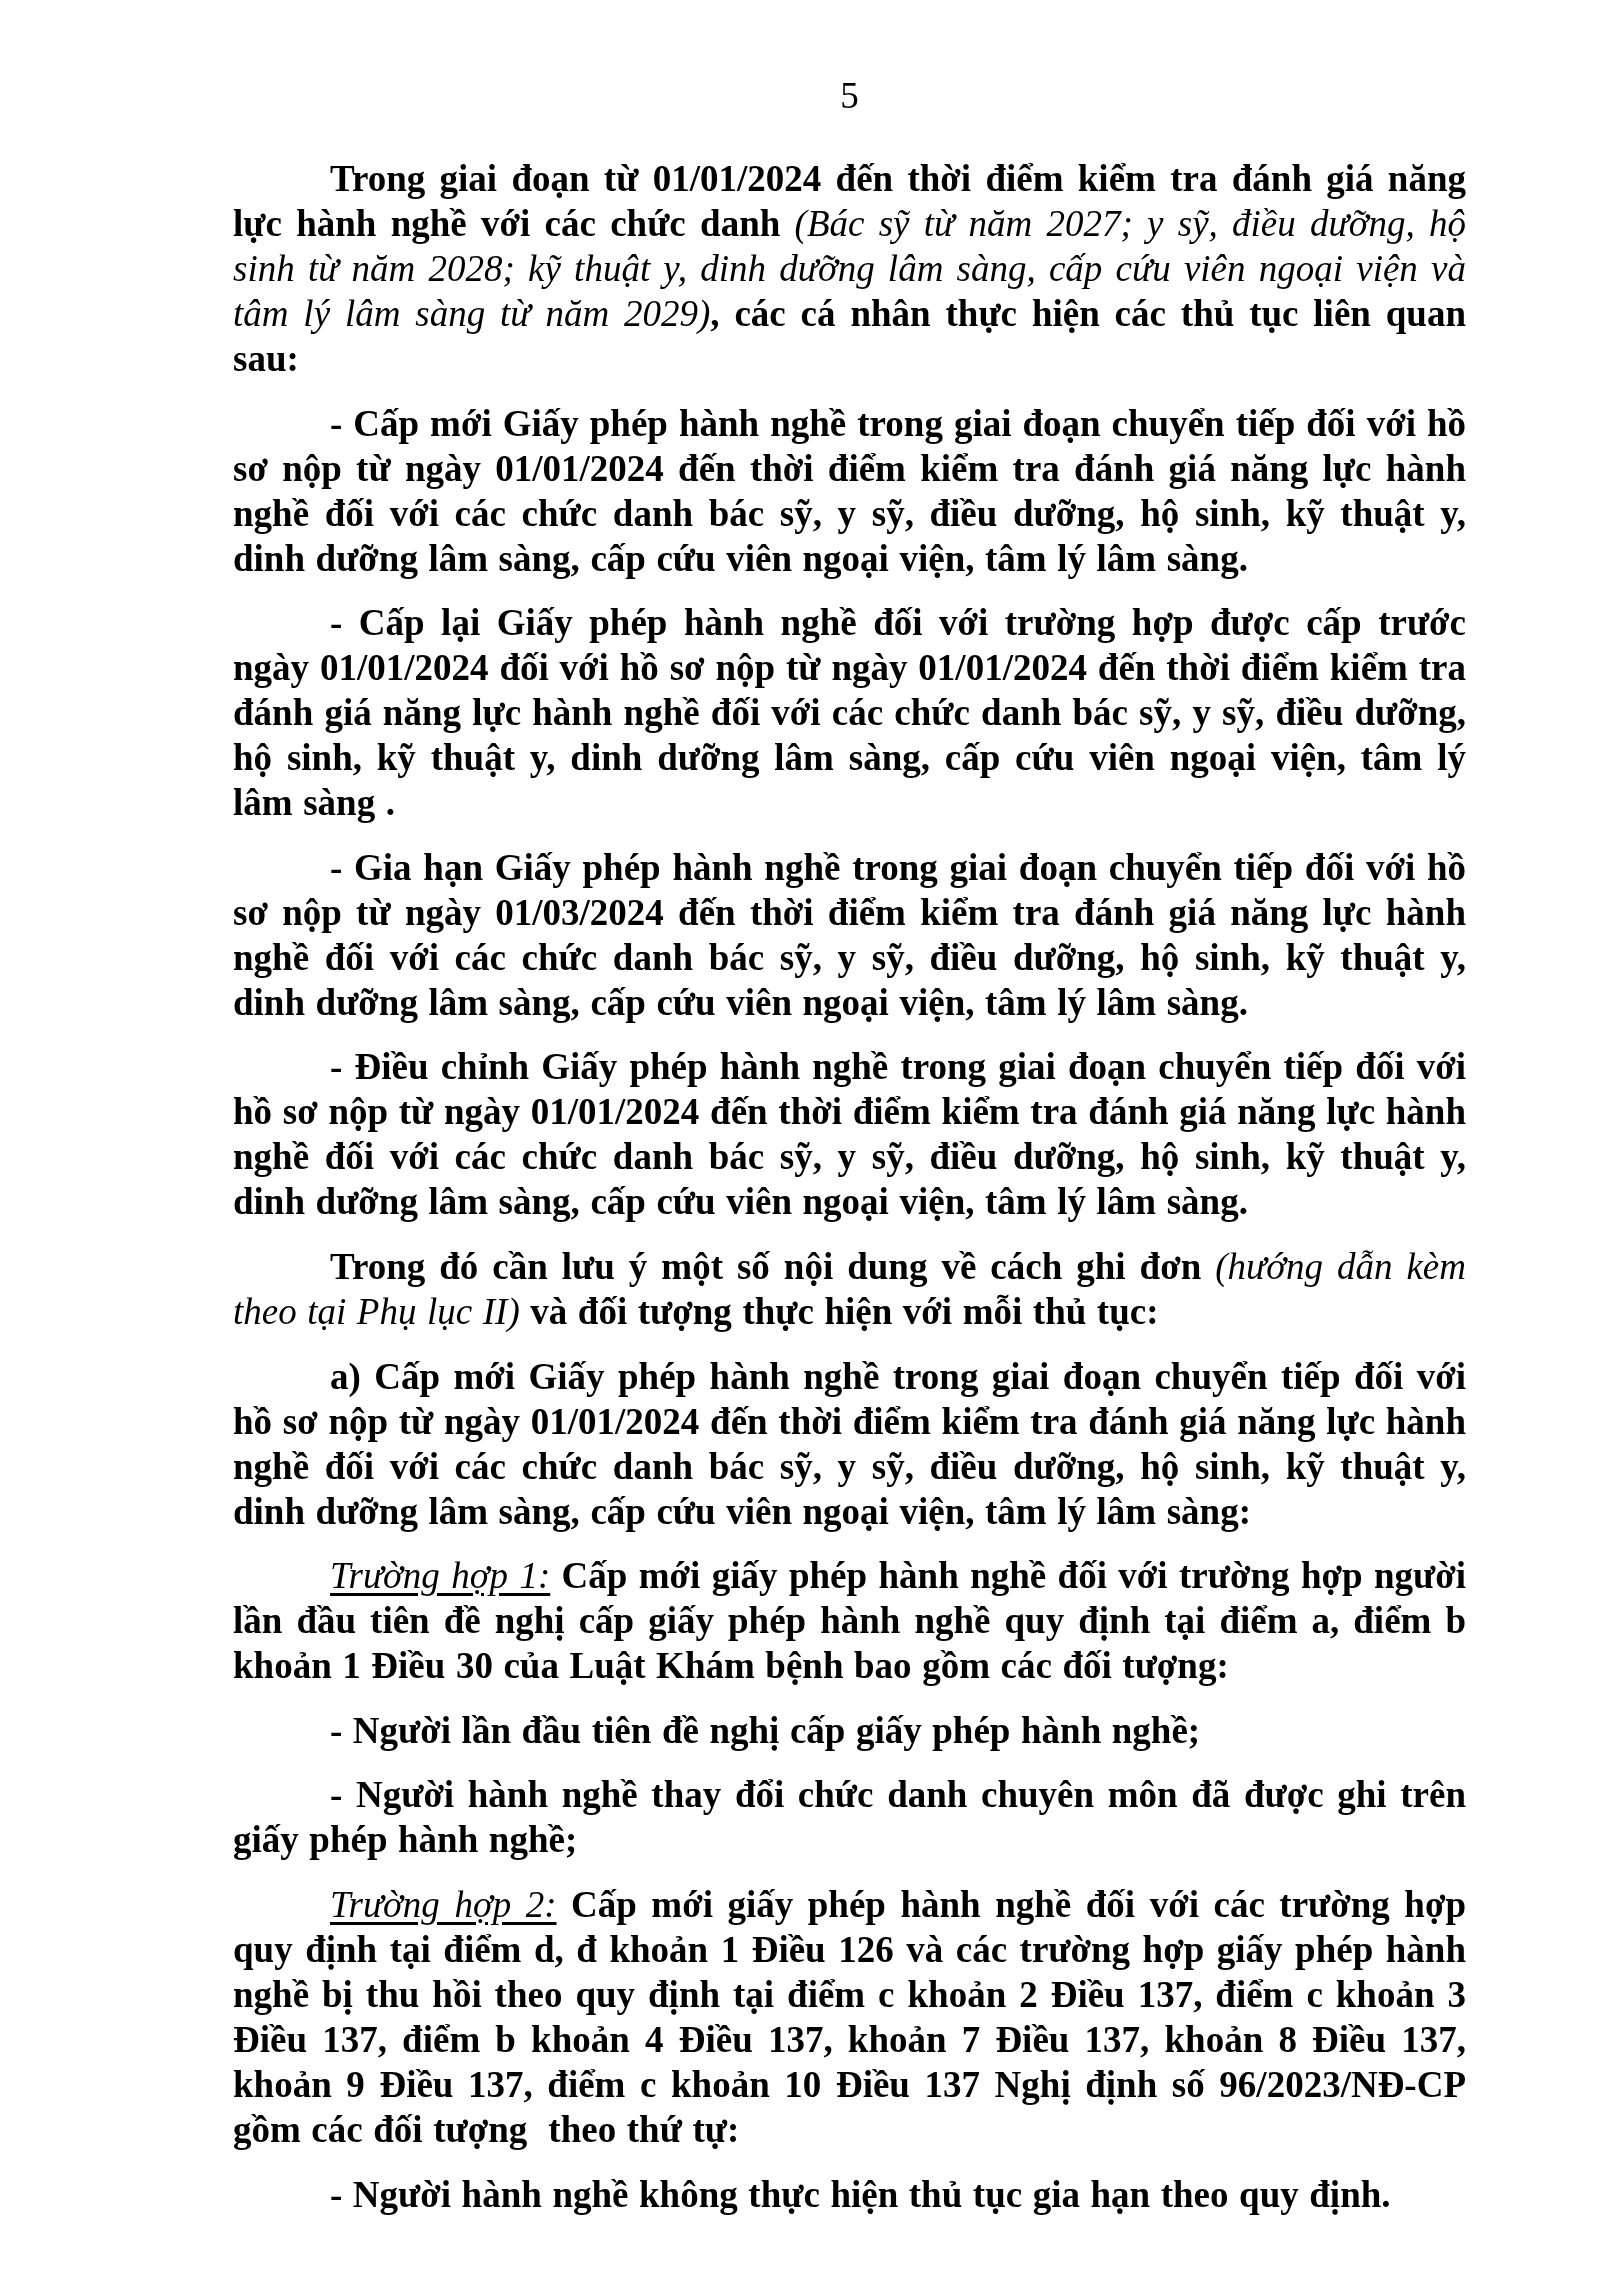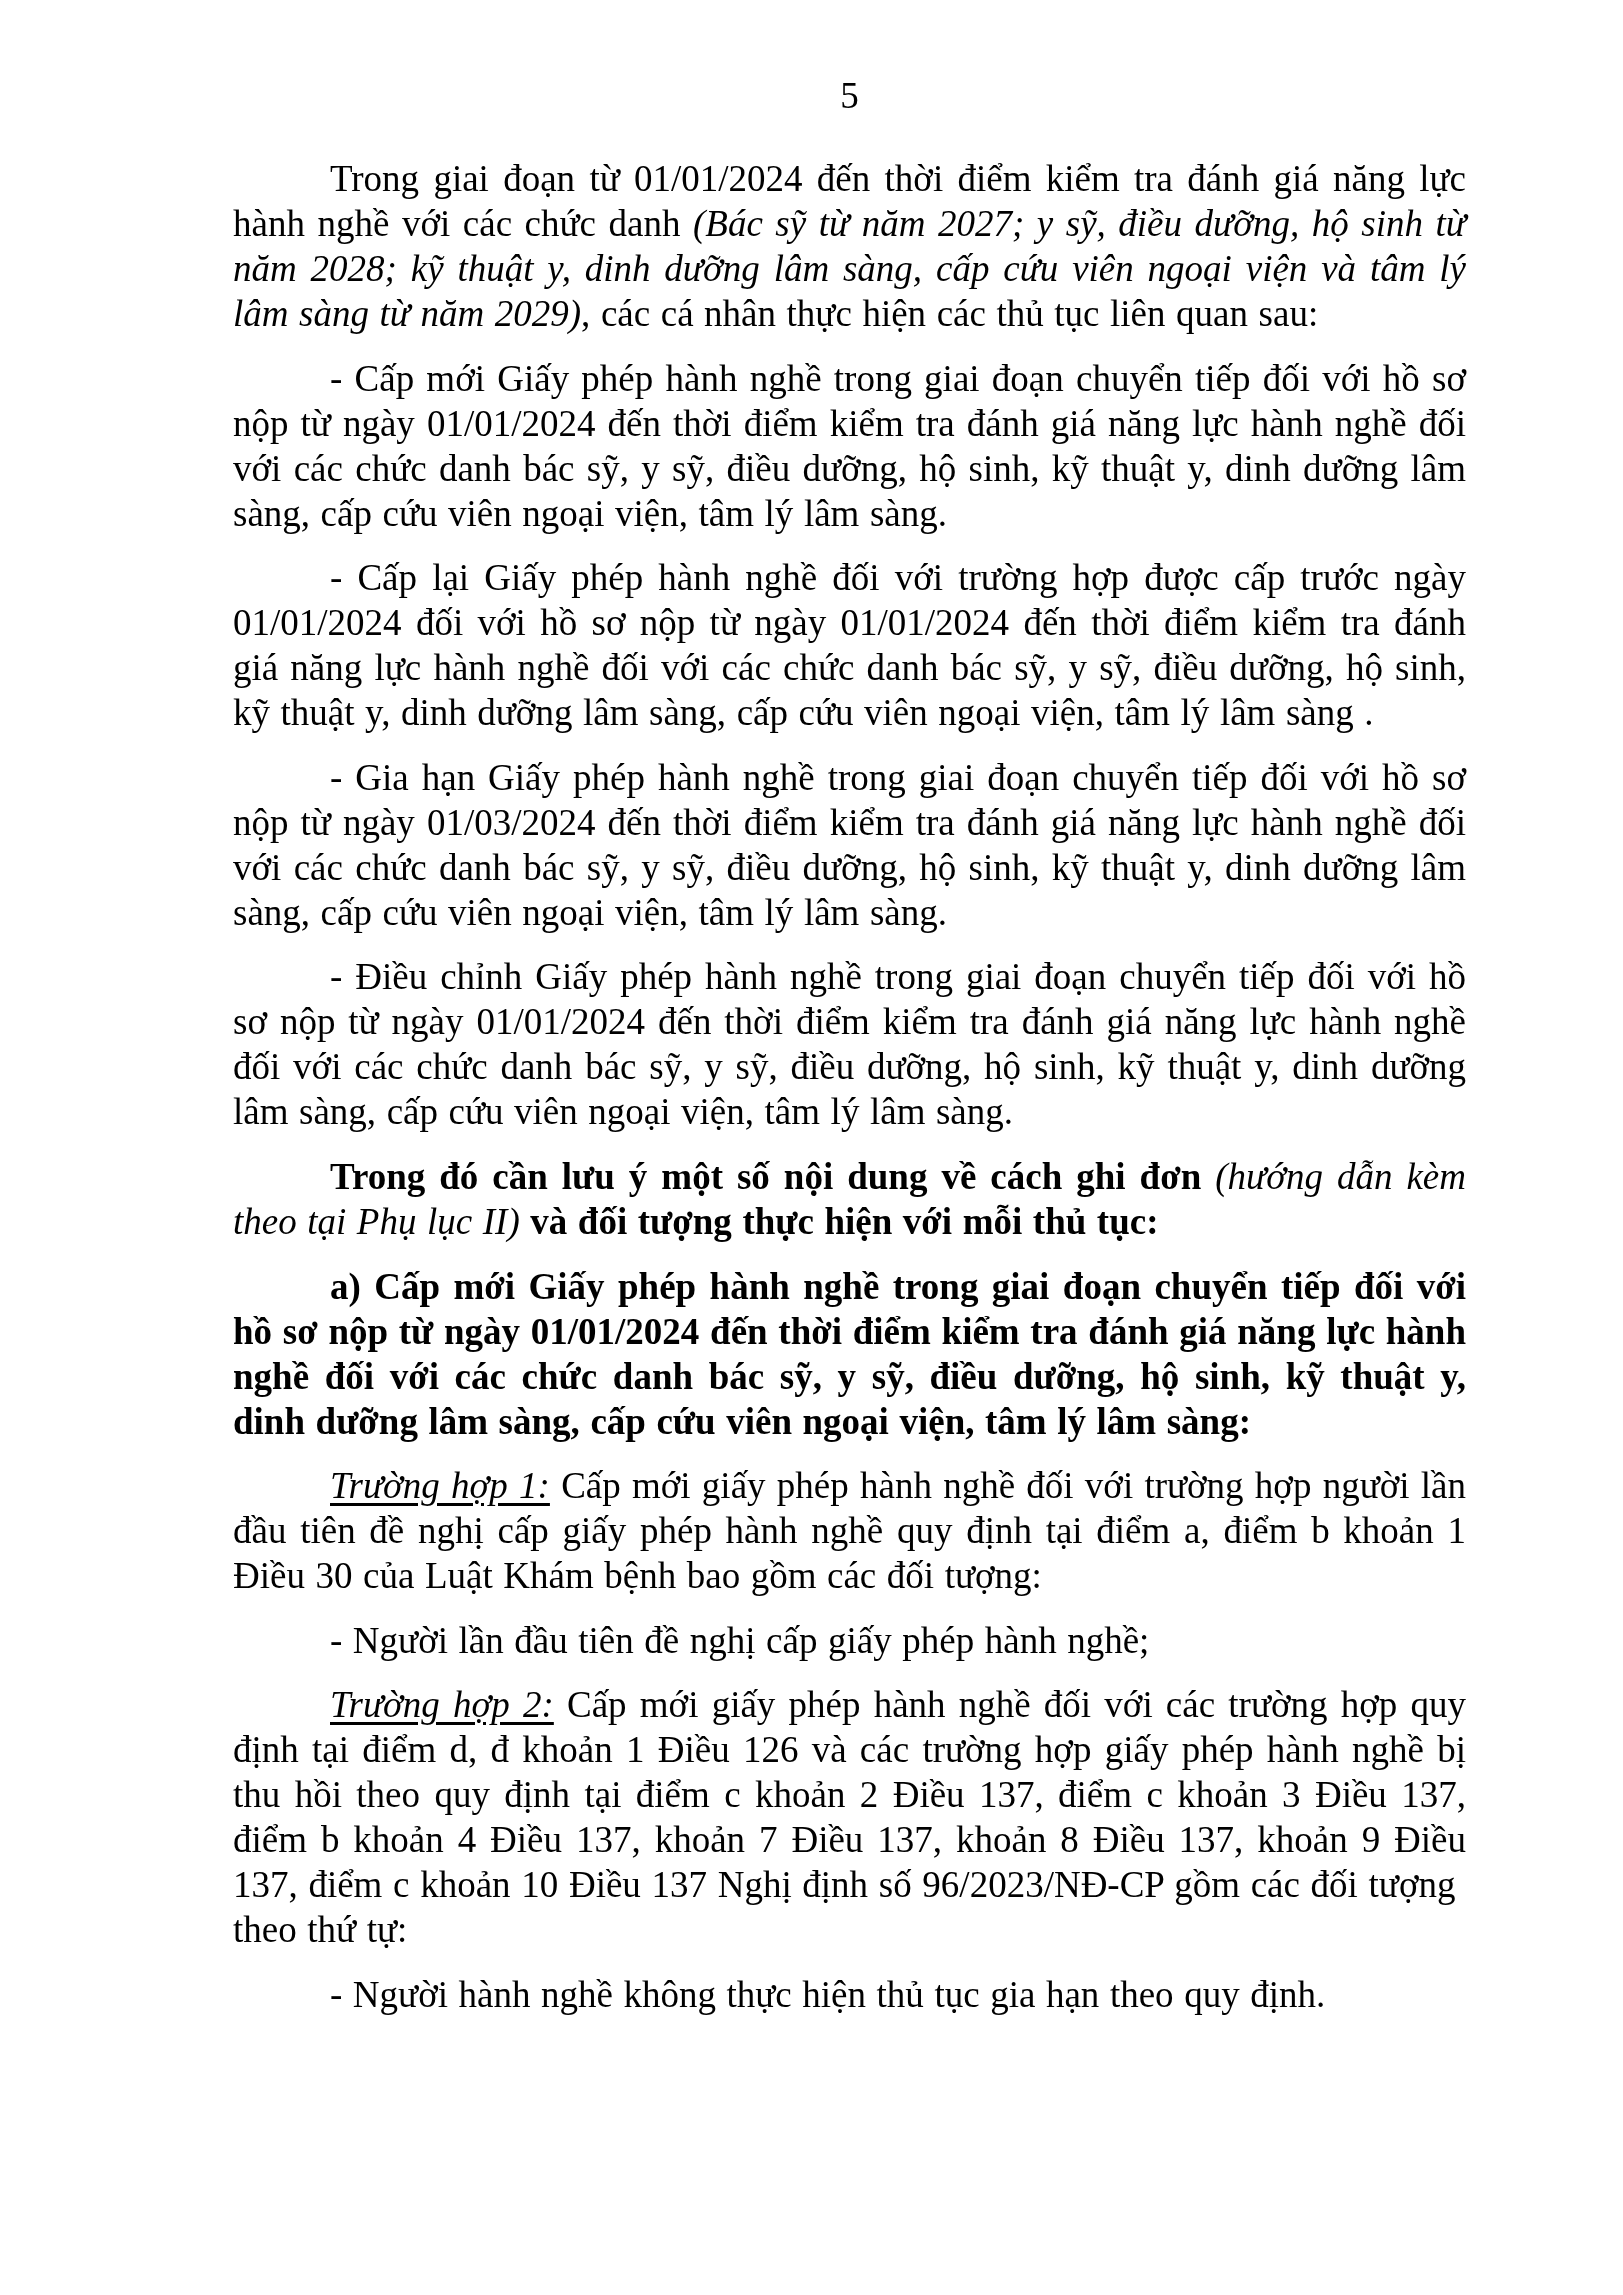--- a/index.html
+++ b/index.html
@@ -25,21 +25,21 @@
     margin: 0 0 38px 0;
   }
   .document-body .para {
     font-size: 37px;
     line-height: 45px;
     text-align: justify;
     text-indent: 97px;
     margin: 0 0 19.6px 0;
     word-spacing: 1.3px;
   }
-  .seg-regular { font-style: normal; font-weight: normal; }
+  .seg-regular { font-style: normal; font-weight: bold; }
   .seg-italic { font-style: italic; font-weight: normal; }
   .seg-bold-italic { font-weight: bold; }
   .seg-italic-underline {
     font-style: italic;
     font-weight: normal;
     text-decoration: underline;
     text-decoration-thickness: 2.6px;
     text-underline-offset: 4.6px;
   }
 </style>
@@ -51,17 +51,18 @@
   <div class="document-body">
       <p class="para"><span class="seg seg-regular">Trong giai đoạn từ 01/01/2024 đến thời điểm kiểm tra đánh giá năng lực hành nghề với các chức danh </span><span class="seg seg-italic">(Bác sỹ từ năm 2027; y sỹ, điều dưỡng, hộ sinh từ năm 2028; kỹ thuật y, dinh dưỡng lâm sàng, cấp cứu viên ngoại viện và tâm lý lâm sàng từ năm 2029)</span><span class="seg seg-regular">, các cá nhân thực hiện các thủ tục liên quan sau:</span></p>
       <p class="para"><span class="seg seg-regular">- Cấp mới Giấy phép hành nghề trong giai đoạn chuyển tiếp đối với hồ sơ nộp từ ngày 01/01/2024 đến thời điểm kiểm tra đánh giá năng lực hành nghề đối với các chức danh bác sỹ, y sỹ, điều dưỡng, hộ sinh, kỹ thuật y, dinh dưỡng lâm sàng, cấp cứu viên ngoại viện, tâm lý lâm sàng.</span></p>
       <p class="para"><span class="seg seg-regular">- Cấp lại Giấy phép hành nghề đối với trường hợp được cấp trước ngày 01/01/2024 đối với hồ sơ nộp từ ngày 01/01/2024 đến thời điểm kiểm tra đánh giá năng lực hành nghề đối với các chức danh bác sỹ, y sỹ, điều dưỡng, hộ sinh, kỹ thuật y, dinh dưỡng lâm sàng, cấp cứu viên ngoại viện, tâm lý lâm sàng .</span></p>
       <p class="para"><span class="seg seg-regular">- Gia hạn Giấy phép hành nghề trong giai đoạn chuyển tiếp đối với hồ sơ nộp từ ngày 01/03/2024 đến thời điểm kiểm tra đánh giá năng lực hành nghề đối với các chức danh bác sỹ, y sỹ, điều dưỡng, hộ sinh, kỹ thuật y, dinh dưỡng lâm sàng, cấp cứu viên ngoại viện, tâm lý lâm sàng.</span></p>
       <p class="para"><span class="seg seg-regular">- Điều chỉnh Giấy phép hành nghề trong giai đoạn chuyển tiếp đối với hồ sơ nộp từ ngày 01/01/2024 đến thời điểm kiểm tra đánh giá năng lực hành nghề đối với các chức danh bác sỹ, y sỹ, điều dưỡng, hộ sinh, kỹ thuật y, dinh dưỡng lâm sàng, cấp cứu viên ngoại viện, tâm lý lâm sàng.</span></p>
       <p class="para"><span class="seg seg-bold-italic">Trong đó cần lưu ý một số nội dung về cách ghi đơn </span><span class="seg seg-italic">(hướng dẫn kèm theo tại Phụ lục II)</span><span class="seg seg-bold-italic"> và đối tượng thực hiện với mỗi thủ tục:</span></p>
       <p class="para"><span class="seg seg-bold-italic">a) Cấp mới Giấy phép hành nghề trong giai đoạn chuyển tiếp đối với hồ sơ nộp từ ngày 01/01/2024 đến thời điểm kiểm tra đánh giá năng lực hành nghề đối với các chức danh bác sỹ, y sỹ, điều dưỡng, hộ sinh, kỹ thuật y, dinh dưỡng lâm sàng, cấp cứu viên ngoại viện, tâm lý lâm sàng:</span></p>
       <p class="para"><span class="seg seg-italic-underline">Trường hợp 1:</span><span class="seg seg-regular"> Cấp mới giấy phép hành nghề đối với trường hợp người lần đầu tiên đề nghị cấp giấy phép hành nghề quy định tại điểm a, điểm b khoản 1 Điều 30 của Luật Khám bệnh bao gồm các đối tượng:</span></p>
       <p class="para"><span class="seg seg-regular">- Người lần đầu tiên đề nghị cấp giấy phép hành nghề;</span></p>
+      <p class="para"><span class="seg seg-regular">- Người hành nghề thay đổi chức danh chuyên môn đã được ghi trên giấy phép hành nghề;</span></p>
       <p class="para"><span class="seg seg-italic-underline">Trường hợp 2:</span><span class="seg seg-regular"> Cấp mới giấy phép hành nghề đối với các trường hợp quy định tại điểm d, đ khoản 1 Điều 126 và các trường hợp giấy phép hành nghề bị thu hồi theo quy định tại điểm c khoản 2 Điều 137, điểm c khoản 3 Điều 137, điểm b khoản 4 Điều 137, khoản 7 Điều 137, khoản 8 Điều 137, khoản 9 Điều 137, điểm c khoản 10 Điều 137 Nghị định số 96/2023/NĐ-CP gồm các đối tượng&nbsp; theo thứ tự:</span></p>
       <p class="para"><span class="seg seg-regular">- Người hành nghề không thực hiện thủ tục gia hạn theo quy định.</span></p>
     </div>
 </div>
 
 
 </body></html>

